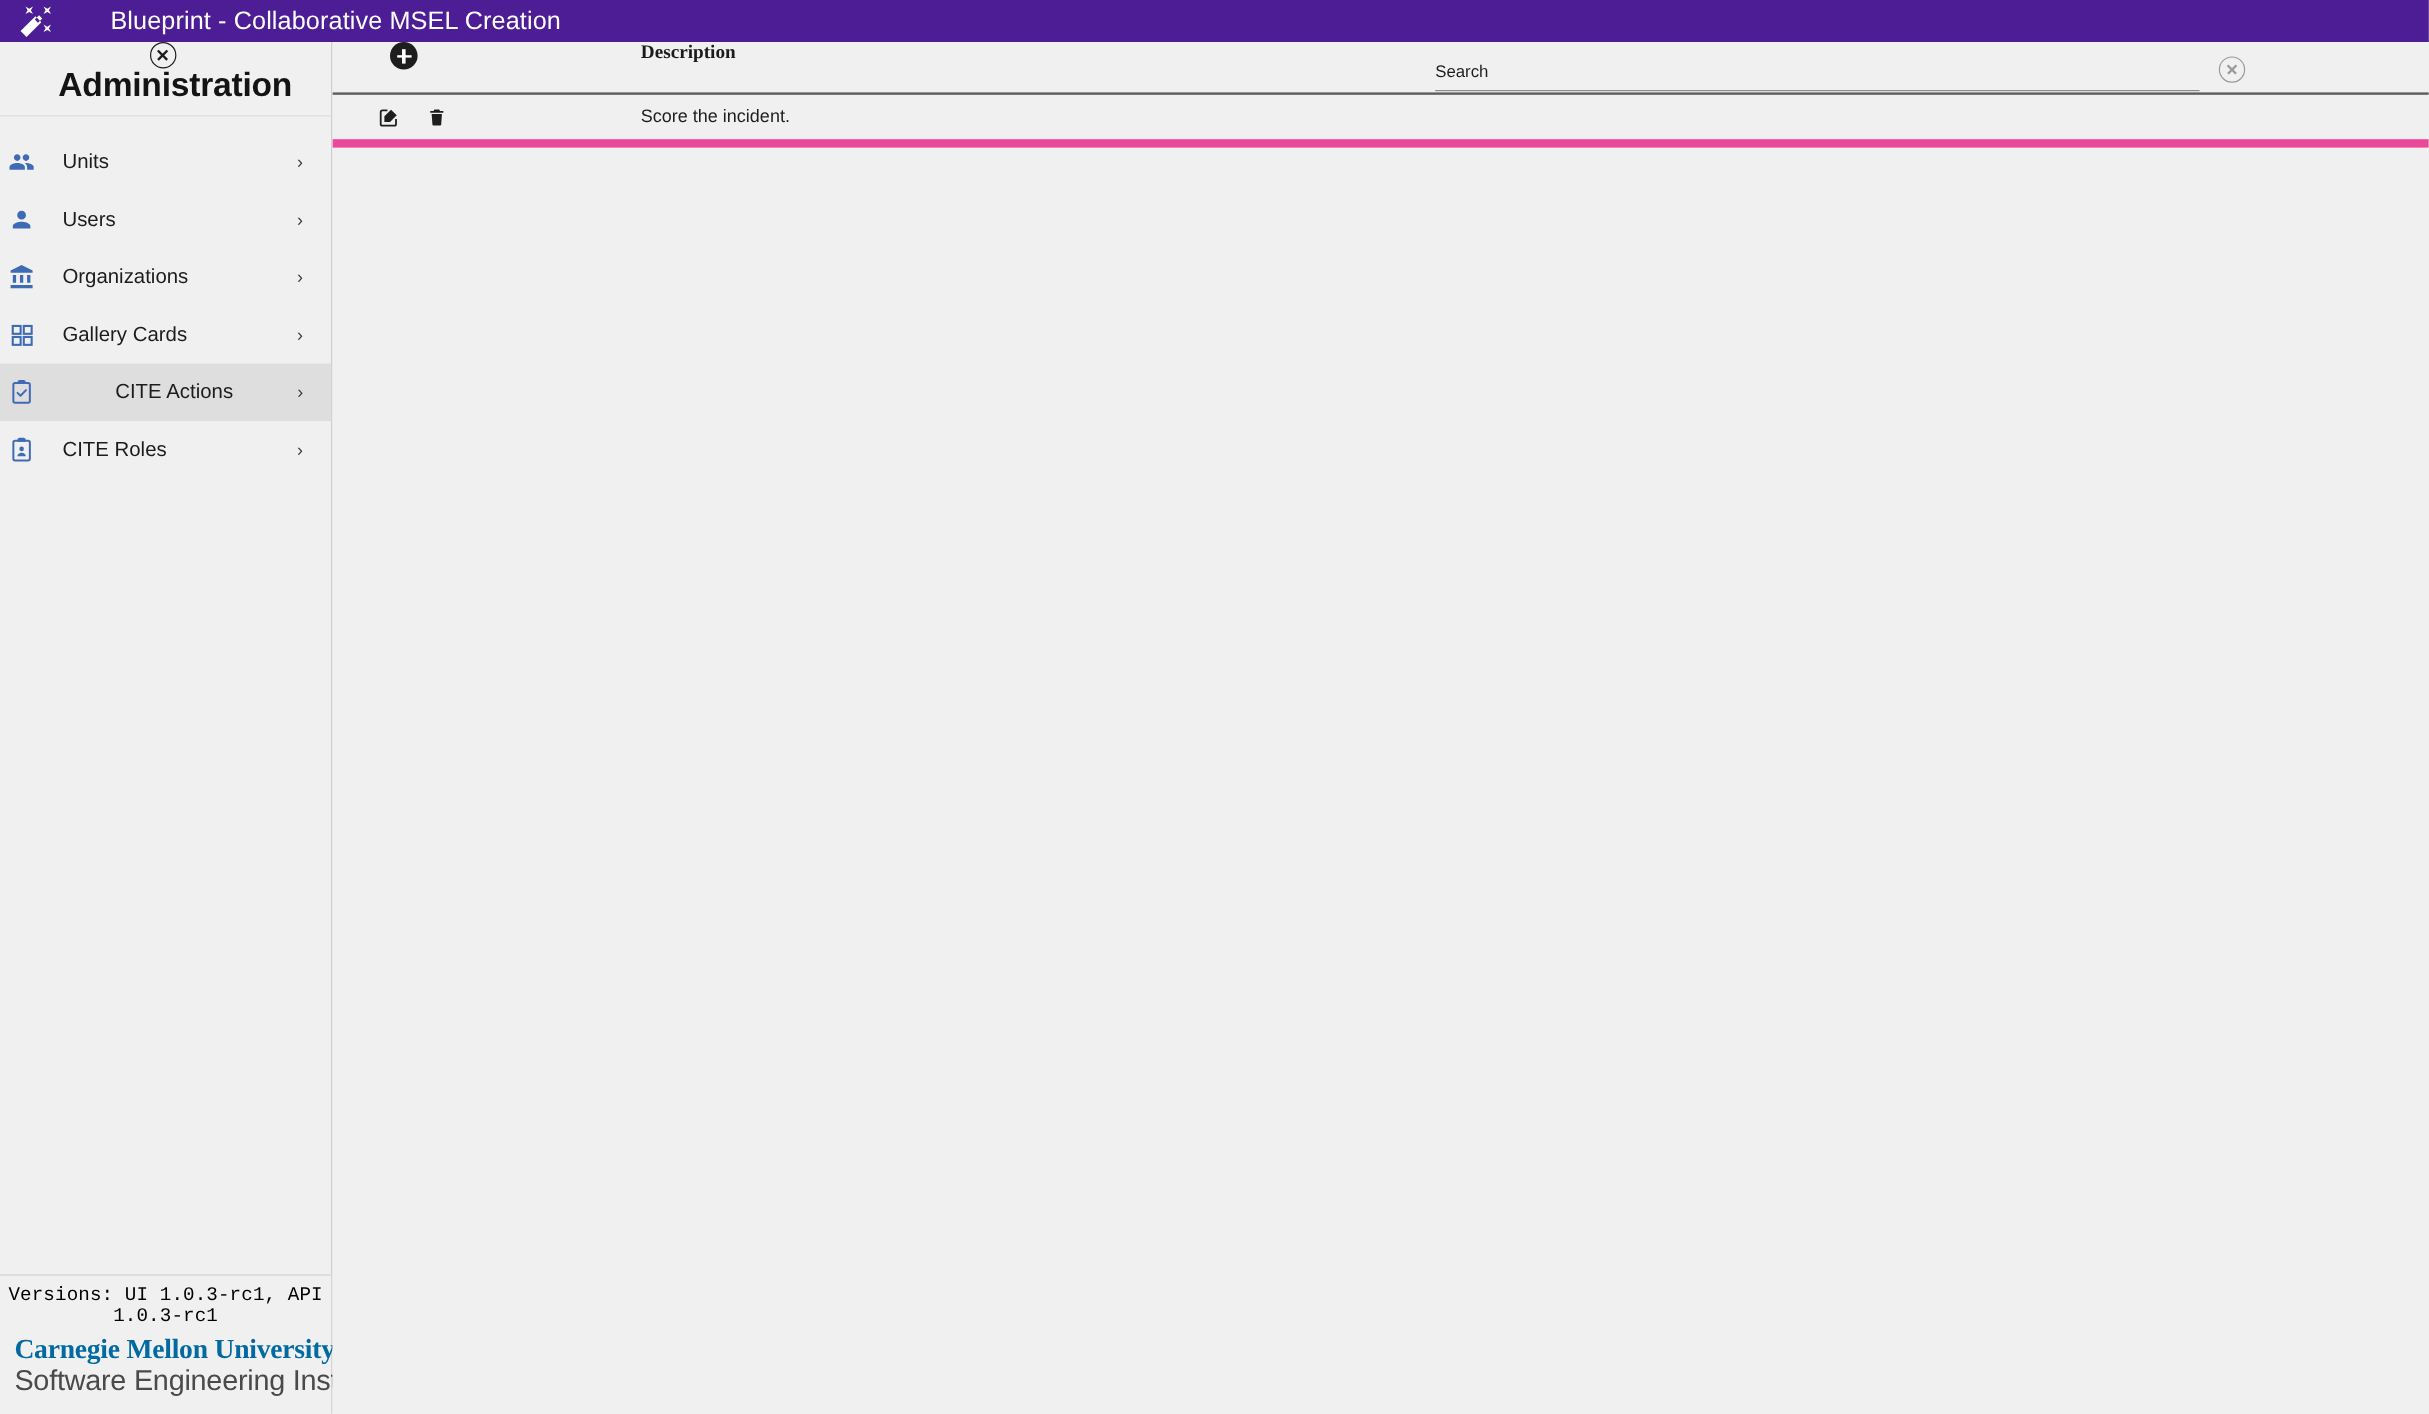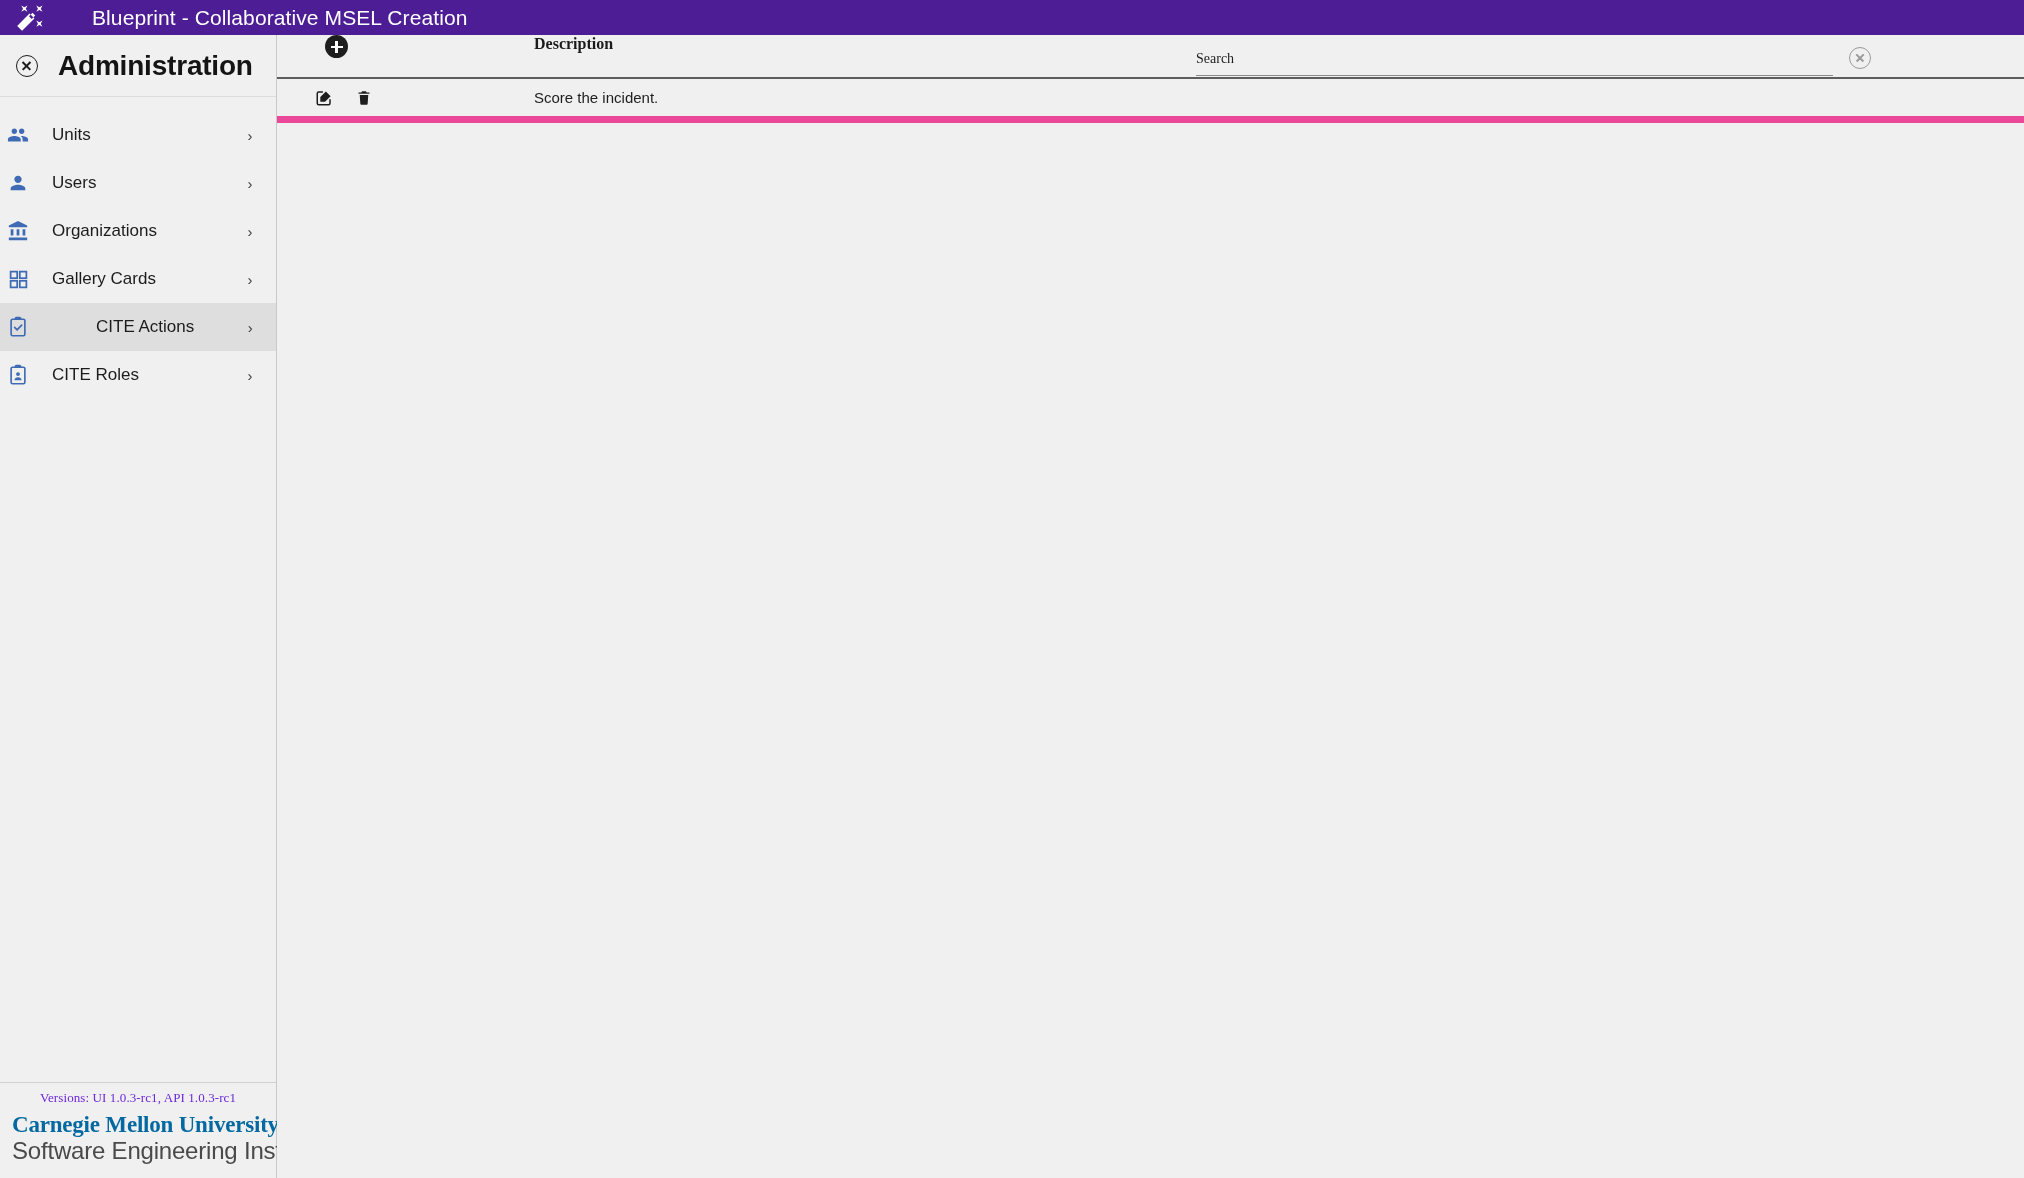--- a/index.html
+++ b/index.html
@@ -42,20 +42,21 @@
     width: 277px; height: 1143px;
     background: #f0f0f0;
     border-right: 1px solid #c8c8c8;
   }
   .sidebar-header {
     height: 62px;
     display: flex;
     align-items: center;
     padding-left: 16px;
     border-bottom: 1px solid #dcdcdc;
+    flex-direction: column;
   }
   .close-circle {
     width: 22px; height: 22px;
     border: 1.6px solid #1c1c1c;
     border-radius: 50%;
     position: relative;
     flex: 0 0 auto;
     margin-right: 20px;
   }
   .close-circle::before, .close-circle::after {
@@ -110,23 +111,23 @@
   .sidebar-footer {
     position: absolute;
     left: 0; bottom: 0;
     width: 276px;
     border-top: 1px solid #d2d2d2;
     background: #f0f0f0;
     padding-top: 7px;
   }
   .versions {
     text-align: center;
-    font-family: Liberation Serif, serif;
-    font-size: 13px;
-    color: #6d28d9;
+    font-family: Liberation Mono, monospace;
+    font-size: 16px;
+    color: #000000;
     letter-spacing: 0.1px;
   }
   .cmu-logo { padding: 7px 12px 14px 12px; }
   .cmu-line1 {
     font-family: "Liberation Serif", serif;
     font-weight: bold;
     font-size: 23px;
     color: #0369a1;
     letter-spacing: -0.2px;
     line-height: 1.08;
@@ -201,21 +202,21 @@
     margin-bottom: 3px;
     max-width: 637px;
   }
   .search-input {
     position: absolute;
     left: 0; bottom: 6px;
     width: 100%;
     border: none;
     outline: none;
     background: transparent;
-    font-family: Liberation Serif, serif;
+    font-family: Liberation Sans, sans-serif;
     font-size: 14px;
     color: #1e1e1e;
     padding: 0 0 3px 0;
   }
   .search-input::placeholder { color: #1e1e1e; opacity: 1; }
   .search-underline {
     position: absolute;
     left: 0; bottom: 0;
     width: 100%;
     height: 1px;

